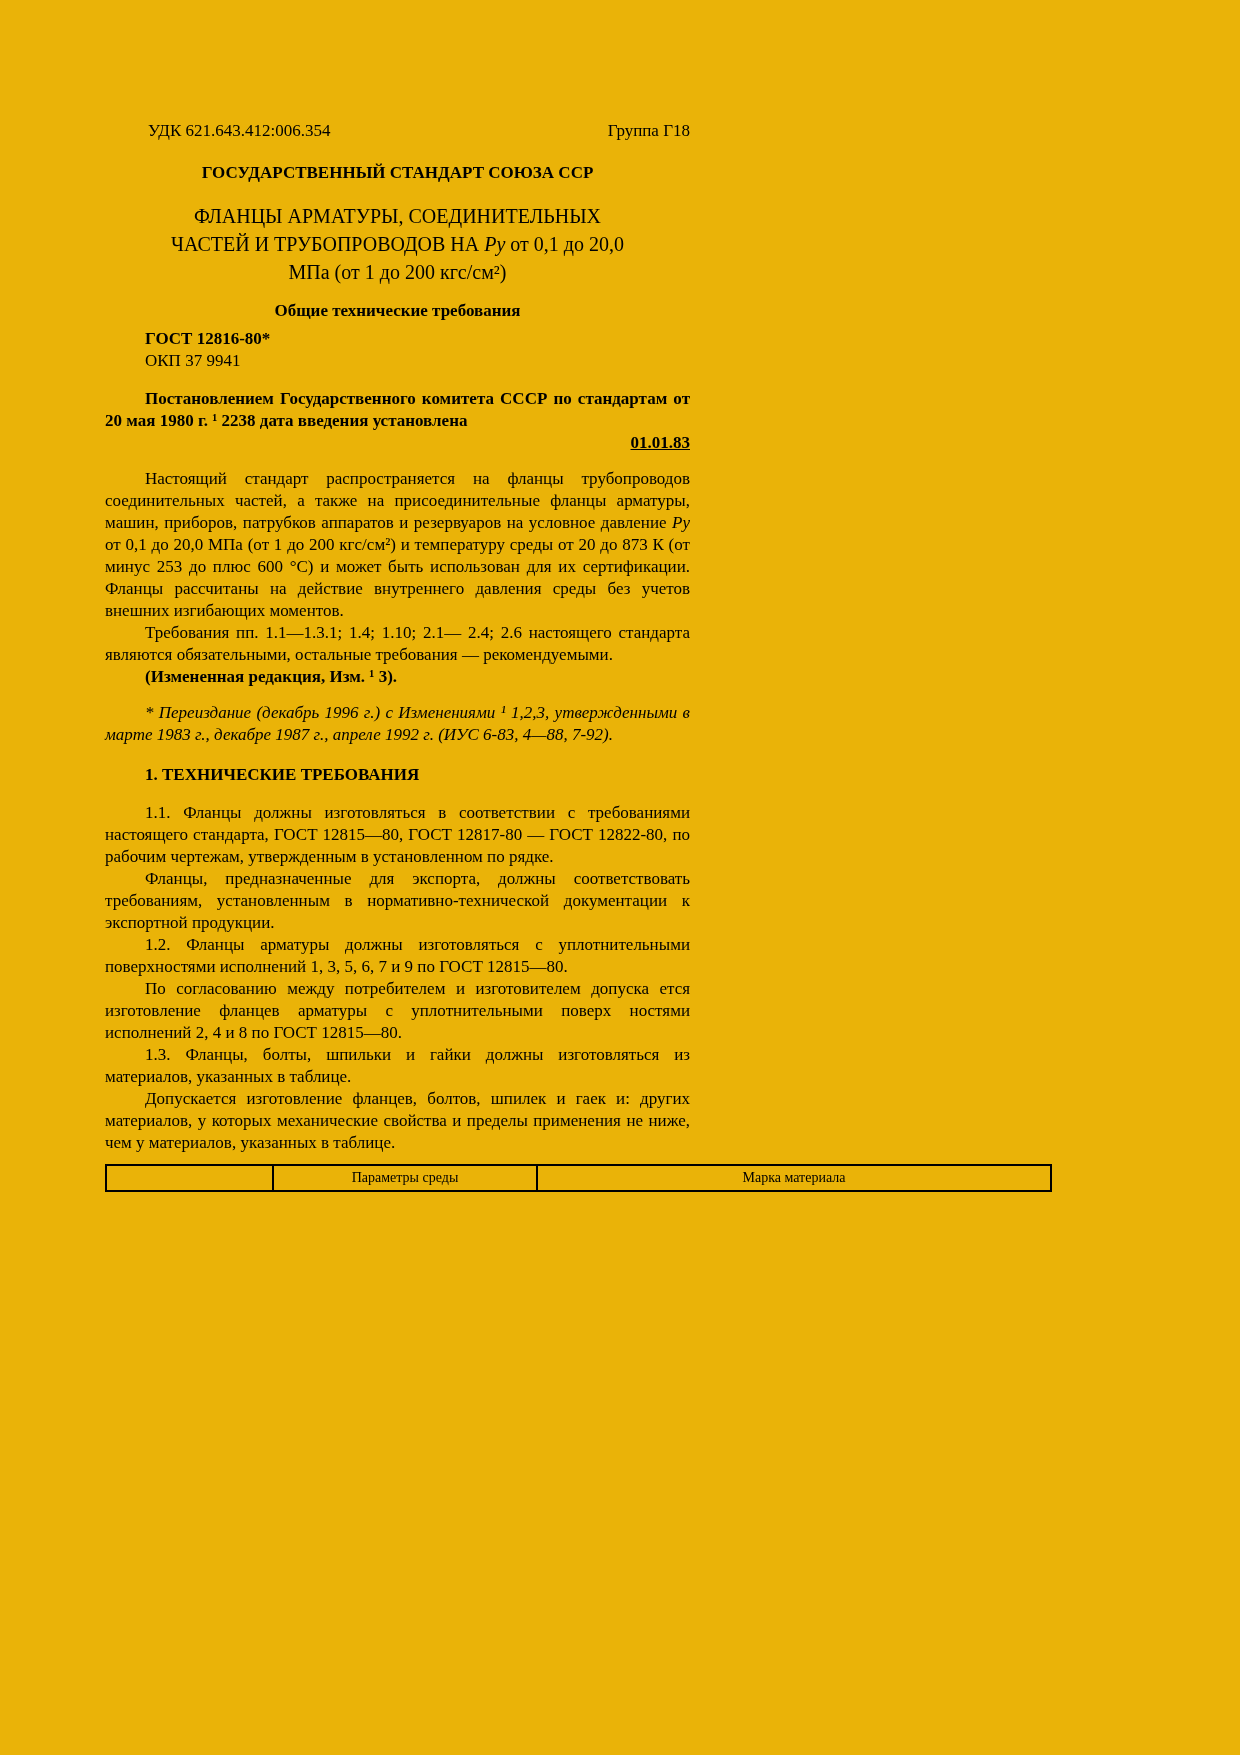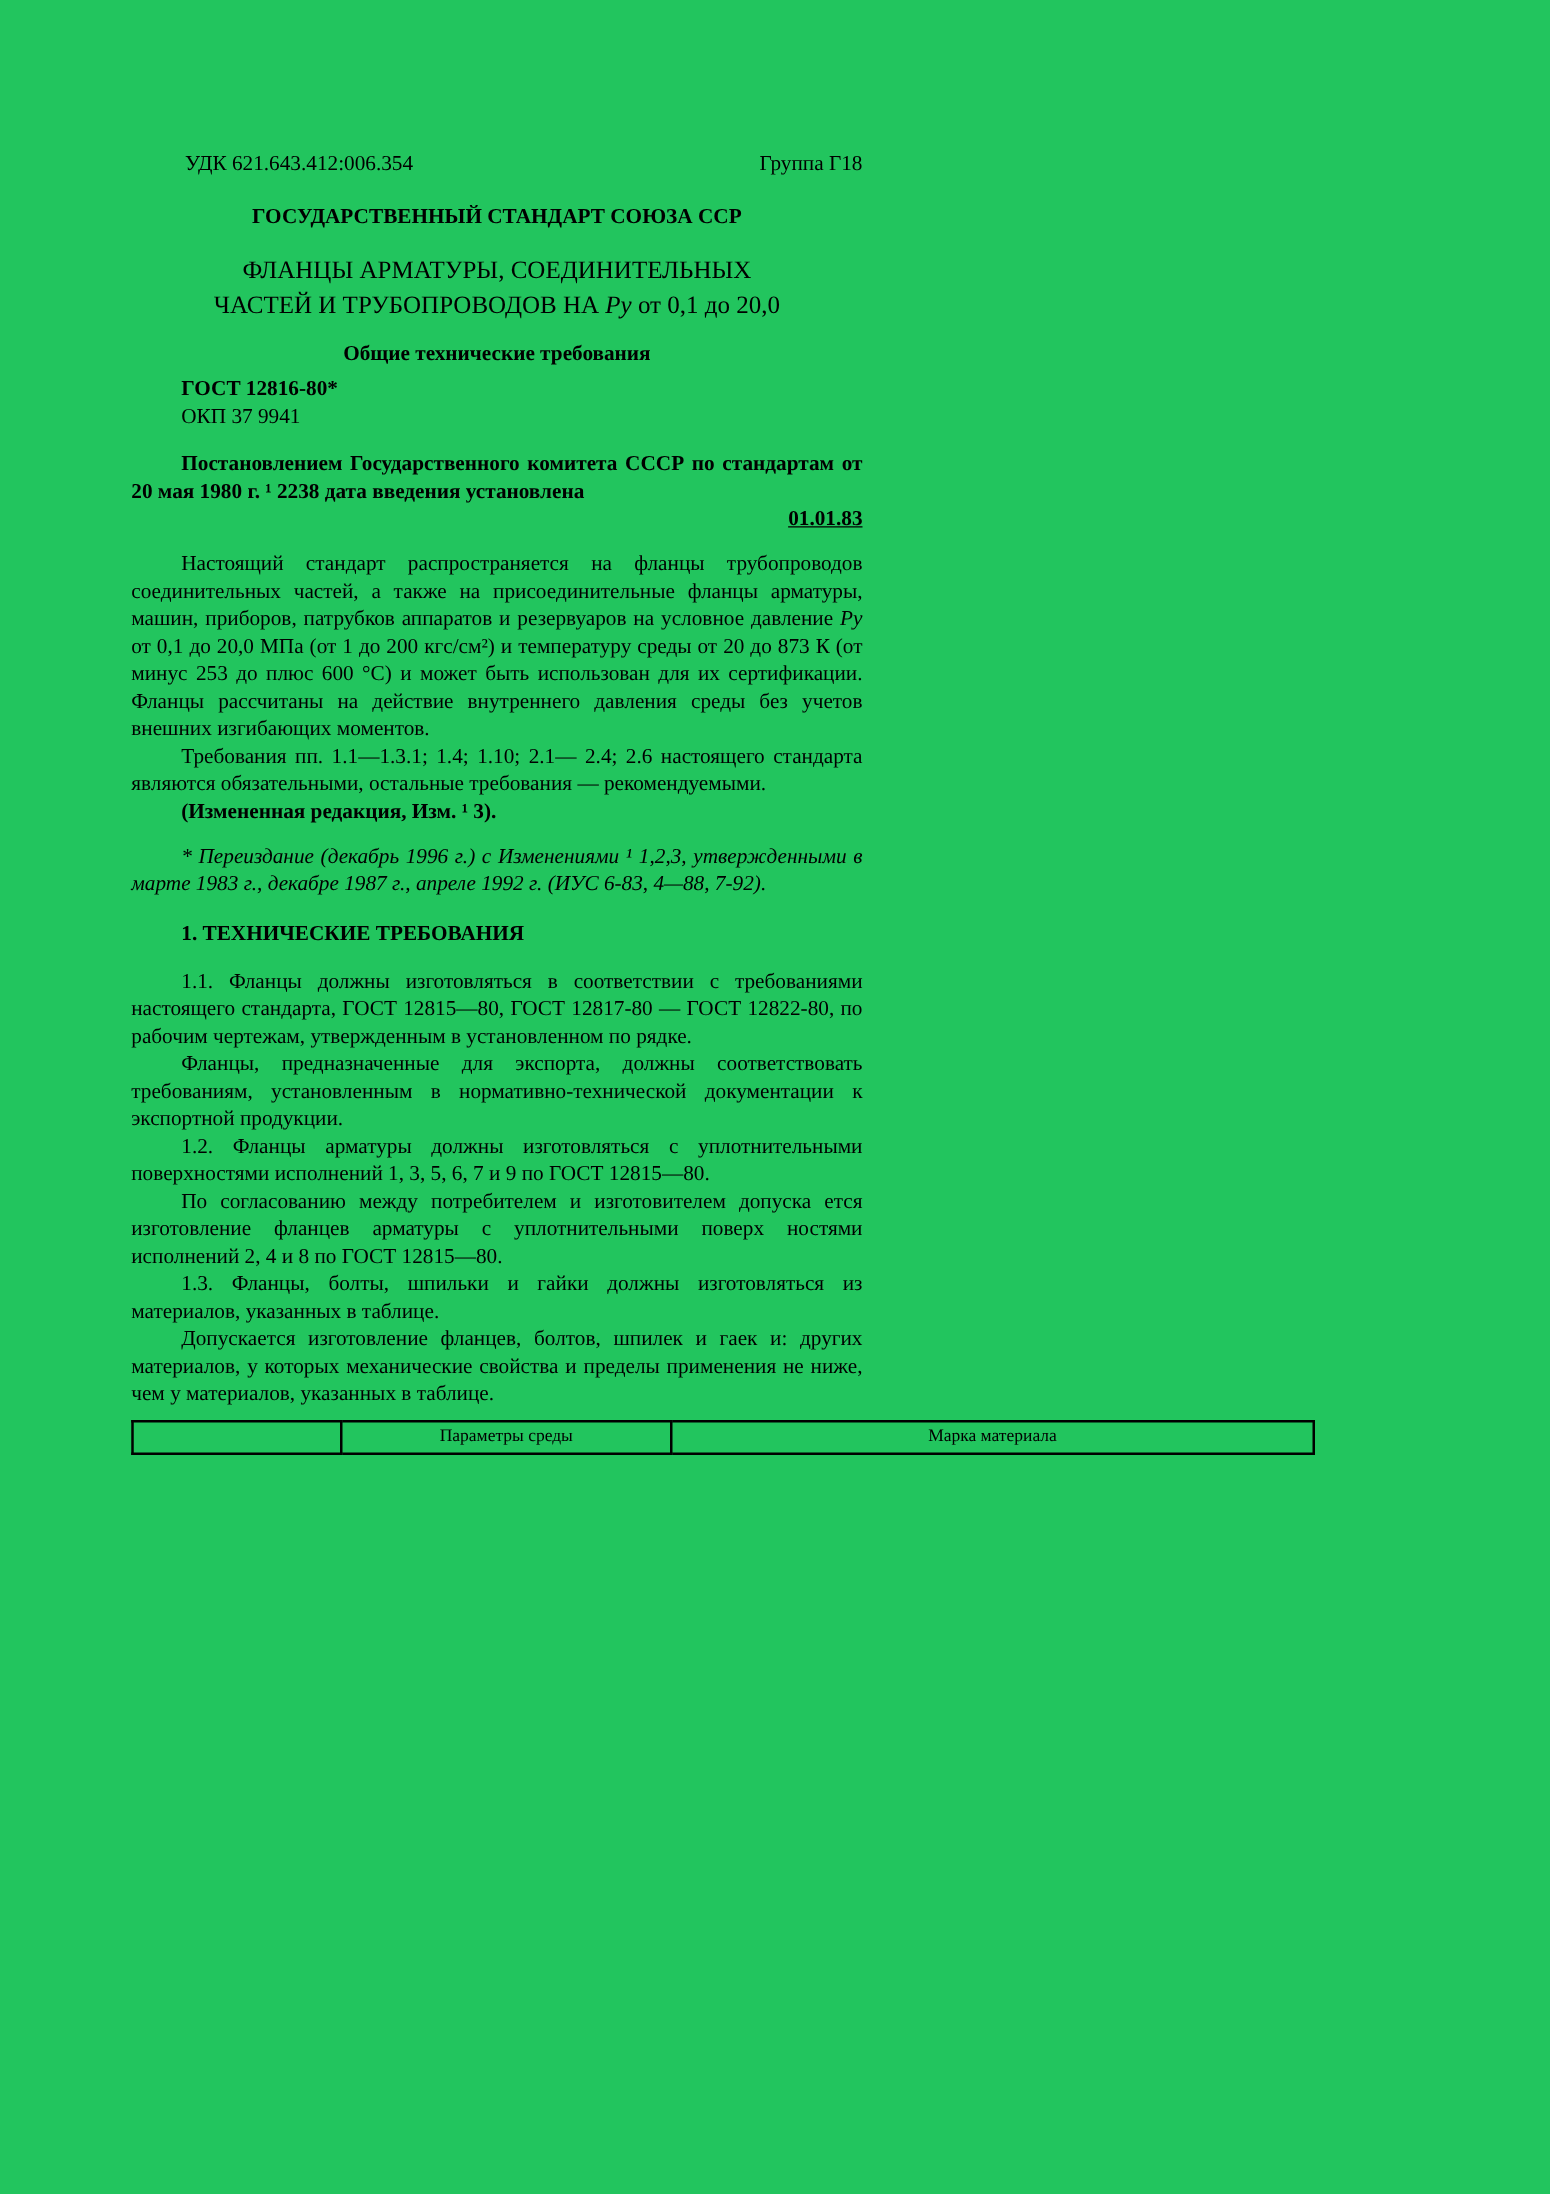--- a/index.html
+++ b/index.html
@@ -6,21 +6,21 @@
     margin: 0;
     padding: 0;
     background: #ffffff;
     color: #000000;
     font-family: "Liberation Serif", "DejaVu Serif", serif;
   }
   .page {
     position: relative;
     width: 1240px;
     height: 1755px;
-    background: #22c55e;
+    background: #eab308;
     overflow: hidden;
     box-sizing: border-box;
     padding-top: 120px;
   }
   .col {
     margin-left: 105px;
     width: 585px;
   }
   .header-row {
     display: flex;
@@ -123,20 +123,21 @@
     <div class="header-row">
       <span>УДК 621.643.412:006.354</span>
       <span>Группа Г18</span>
     </div>
 
     <div class="std-header">ГОСУДАРСТВЕННЫЙ СТАНДАРТ СОЮЗА ССР</div>
 
     <div class="doc-title">
       <div>ФЛАНЦЫ АРМАТУРЫ, СОЕДИНИТЕЛЬНЫХ</div>
       <div><span>ЧАСТЕЙ И ТРУБОПРОВОДОВ НА </span><span class="em">Ру</span><span> от 0,1 до 20,0</span></div>
+      <div>МПа (от 1 до 200 кгс/см²)</div>
     </div>
 
     <div class="subtitle">Общие технические требования</div>
 
     <div class="id-block">
       <div class="b">ГОСТ 12816-80*</div>
       <div>ОКП 37 9941</div>
     </div>
 
     <p class="body decree">Постановлением Государственного комитета СССР по стандартам от 20 мая 1980 г. ¹ 2238 дата введения установлена</p>

